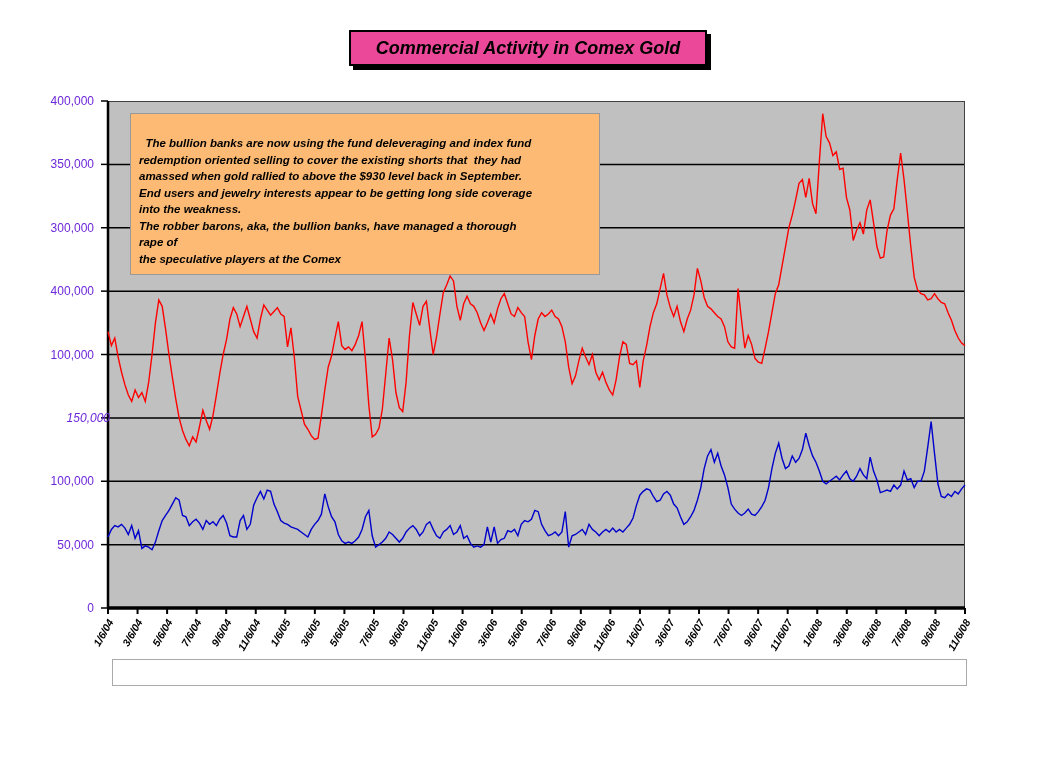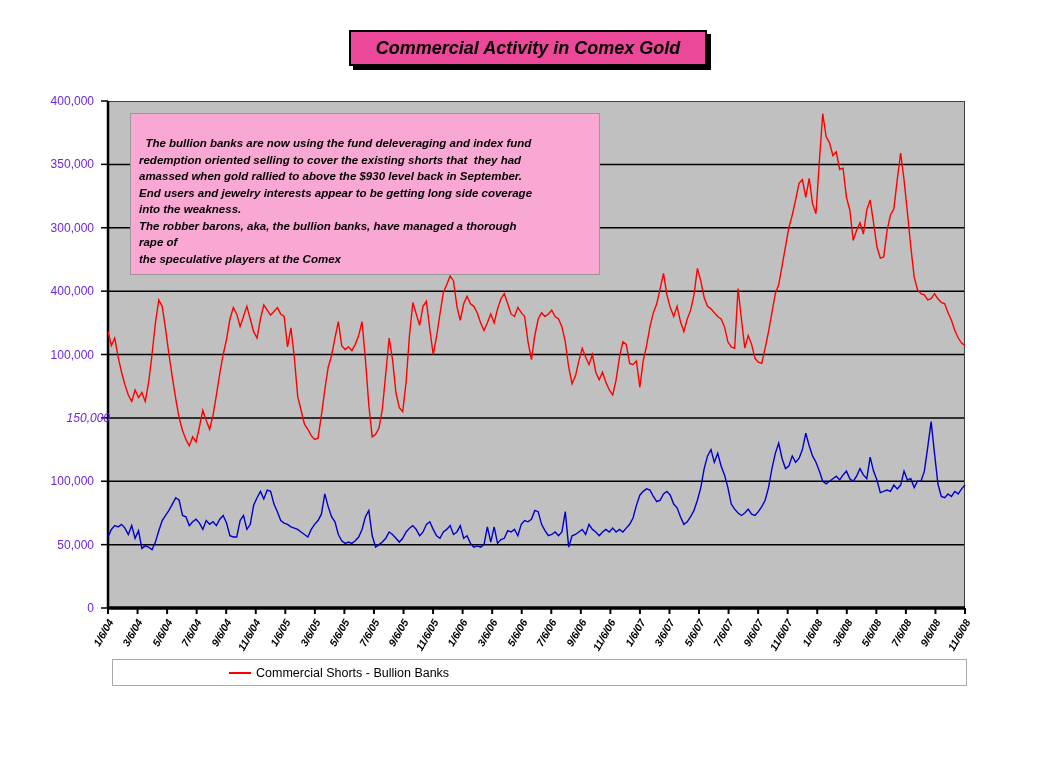--- a/index.html
+++ b/index.html
@@ -13,21 +13,21 @@
   .plot-svg{position:absolute;left:108px;top:101px;overflow:visible;background:#c0c0c0;}
   .ylabel{position:absolute;width:86px;text-align:right;font-size:12px;color:#6d28d9;height:16px;line-height:16px;}
   .xlabel-anchor{position:absolute;width:0;height:0;}
   .xlabel-anchor > span{
     position:absolute;right:3px;top:0;white-space:nowrap;
     font-size:10.5px;font-weight:bold;font-style:italic;color:#000;
     transform:rotate(-60deg);transform-origin:100% 0%;
   }
   .annotation-box{
     position:absolute;left:130px;top:113px;width:452px;
-    background:#f9a8d4;border:1px solid #999;
+    background:#fdba74;border:1px solid #999;
     padding:5px 8px 7px 8px;
     font-size:11.5px;font-weight:bold;font-style:italic;color:#000;
     line-height:1.43;white-space:pre-wrap;
   }
   .legend-box{
     position:absolute;left:112px;top:659px;width:853px;height:25px;
     background:#ffffff;border:1px solid #aaa;
   }
   .legend-item{position:absolute;top:0;height:25px;display:flex;align-items:center;gap:5px;}
   .legend-swatch{width:22px;height:2px;display:inline-block;}
@@ -204,17 +204,13 @@
 redemption oriented selling to cover the existing shorts that  they had
 amassed when gold rallied to above the $930 level back in September.
 End users and jewelry interests appear to be getting long side coverage
 into the weakness.
 The robber barons, aka, the bullion banks, have managed a thorough
 rape of
 the speculative players at the Comex</span>
 </div>
 
 <div class="legend-box">
-  <div class="legend-item" style="left:116px;">
-    <span class="legend-swatch" id="swatch-0" style="background: rgb(255, 0, 0);"></span>
-    <span class="legend-label">Commercial Shorts - Bullion Banks</span>
-  </div>
 </div>
 
 </body></html>

